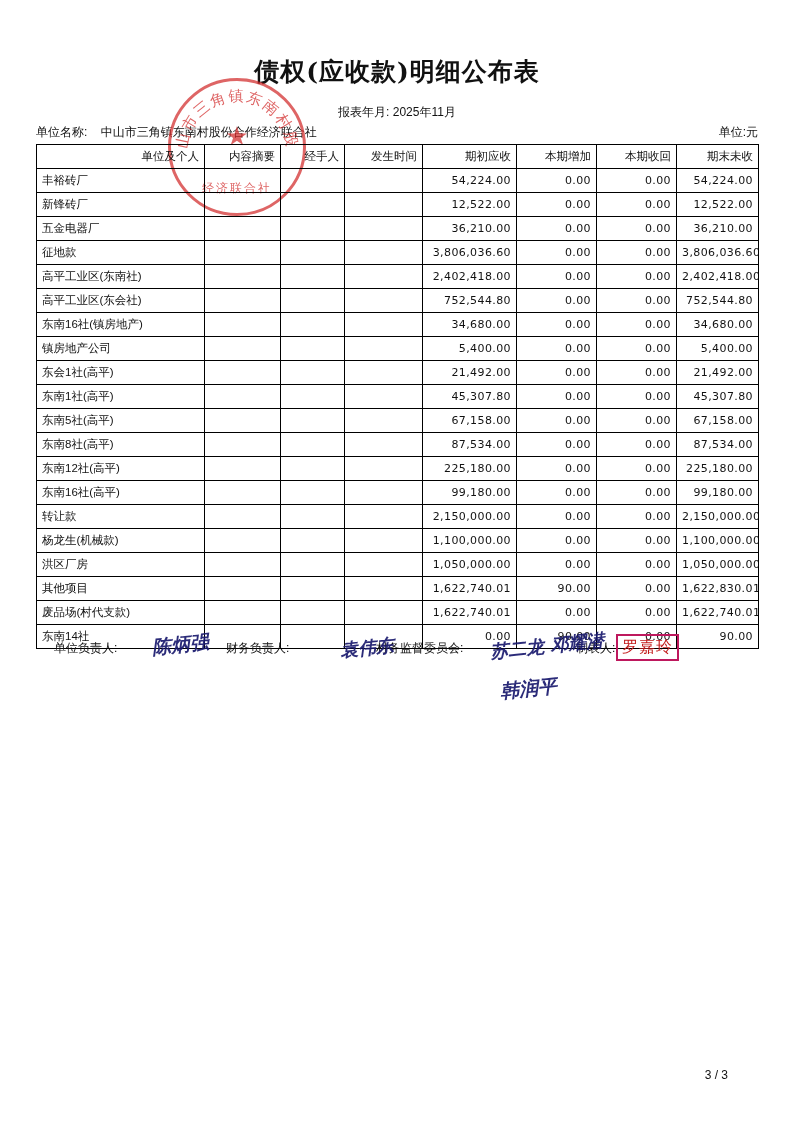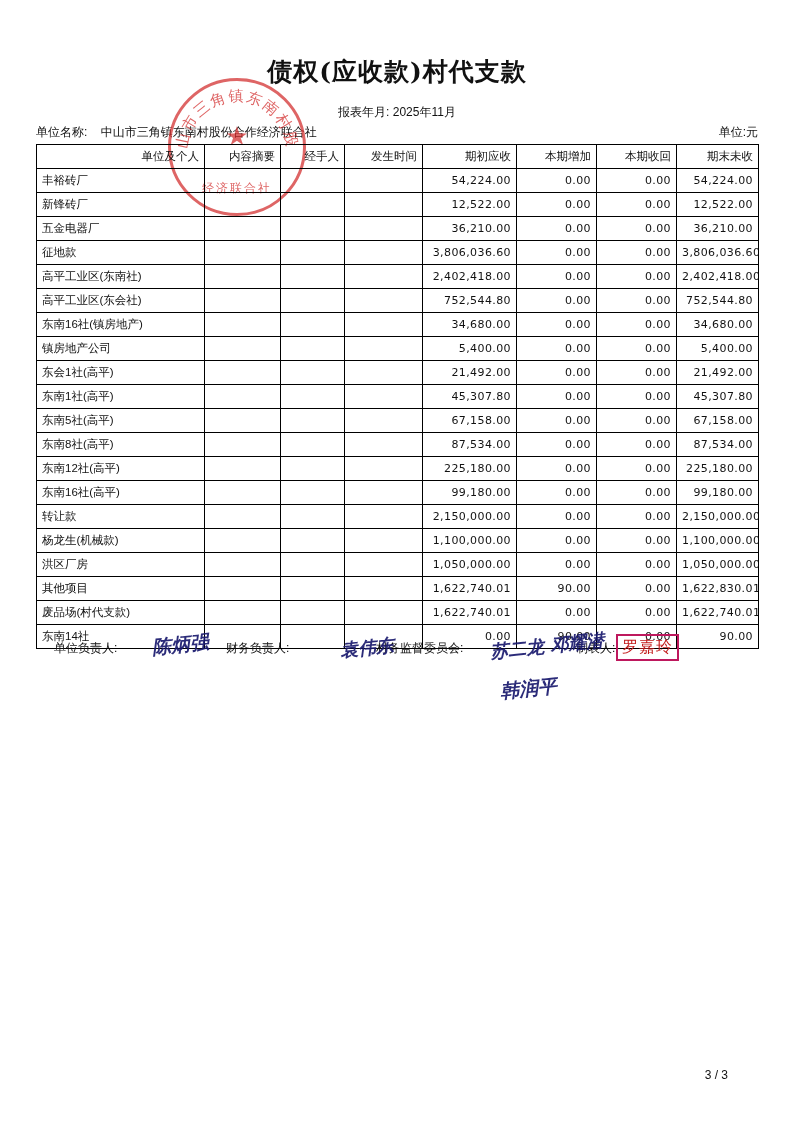--- a/index.html
+++ b/index.html
@@ -174,21 +174,21 @@
     font-size: 15px;
     font-family: "DejaVu Serif", "Liberation Serif", serif;
     letter-spacing: 2px;
   }
 </style>
 </head>
 <body>
 
 <div class="page">
 
-  <div class="doc-title">债权(应收款)村代支款</div>
+  <div class="doc-title">债权(应收款)明细公布表</div>
 
   <div class="report-period">
     <span>报表年月:</span>
     <span>2025年11月</span>
   </div>
 
   <div class="unit-name-row">
     <span class="unit-name-label">单位名称:</span>
     <span class="unit-name-value">中山市三角镇东南村股份合作经济联合社</span>
   </div>

